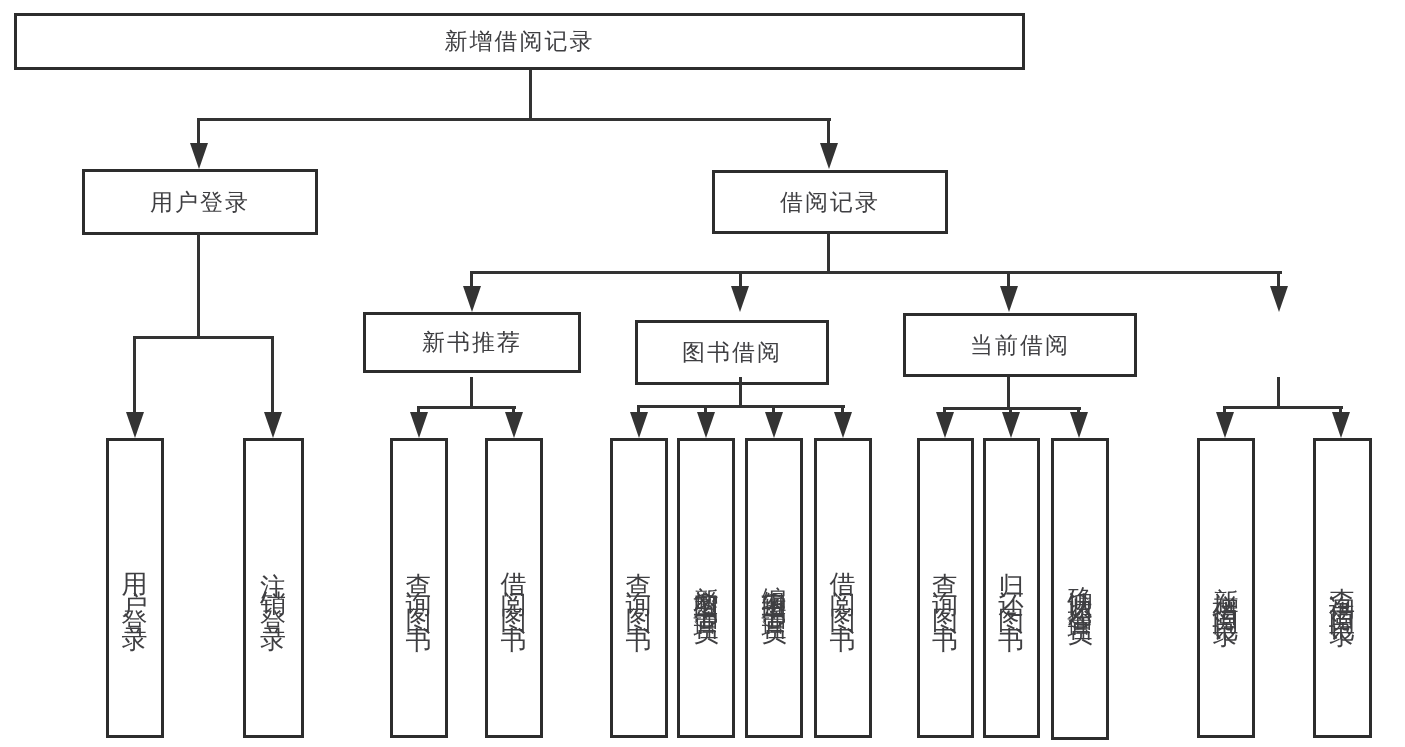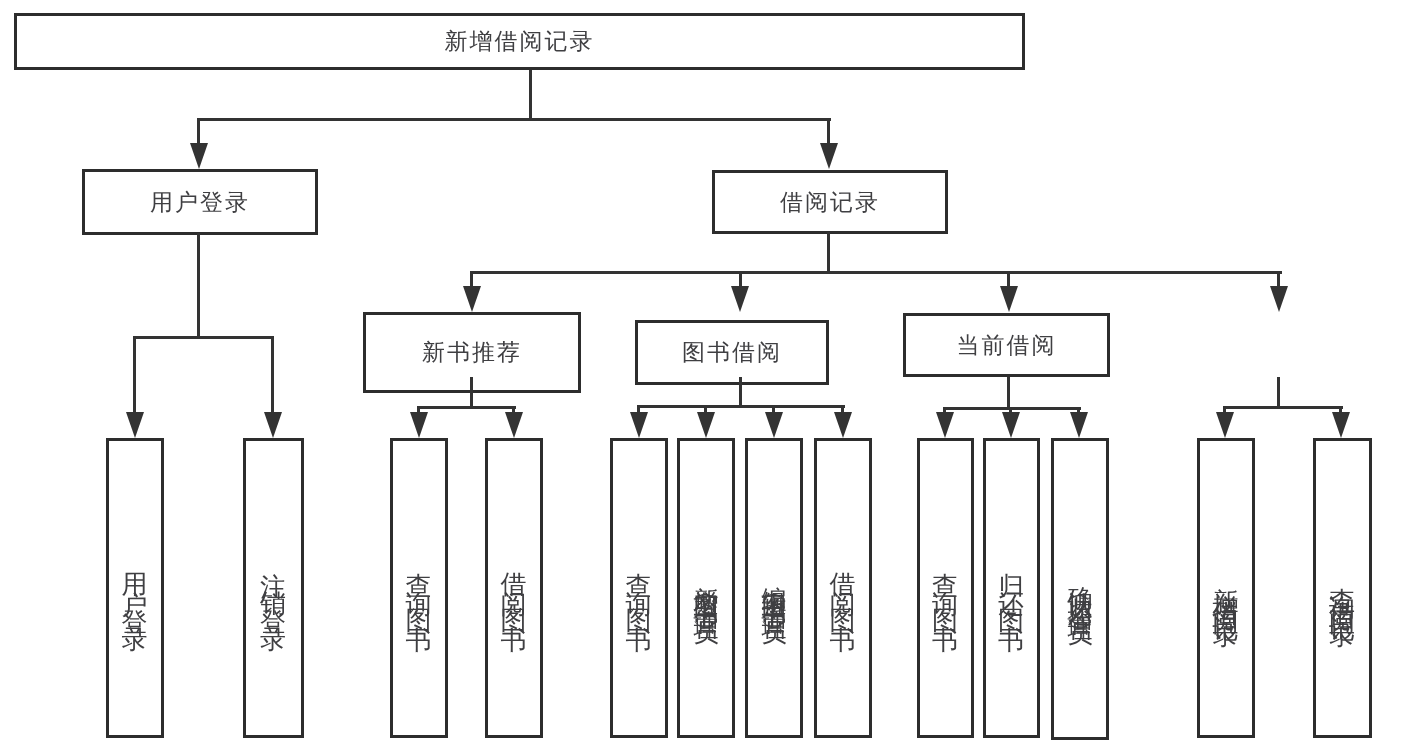--- a/index.html
+++ b/index.html
@@ -63,27 +63,27 @@
   <div class="hl" style="left:471px;top:271px;width:811px"></div>
   <div class="vl" style="left:470px;top:271px;height:17px"></div>
   <div class="vl" style="left:739px;top:271px;height:17px"></div>
   <div class="vl" style="left:1007px;top:271px;height:17px"></div>
   <div class="vl" style="left:1277px;top:271px;height:17px"></div>
   <div class="ar" style="left:463px;top:286px"></div>
   <div class="ar" style="left:731px;top:286px"></div>
   <div class="ar" style="left:1000px;top:286px"></div>
   <div class="ar" style="left:1270px;top:286px"></div>
 
-  <div class="box" style="left:363px;top:312px;width:218px;height:81px">
+  <div class="box" style="left:363px;top:312px;width:218px;height:61px">
     <span>新书推荐</span>
   </div>
   <div class="box" style="left:635px;top:320px;width:194px;height:65px">
     <span>图书借阅</span>
   </div>
-  <div class="box" style="left:903px;top:313px;width:207px;height:64px">
+  <div class="box" style="left:903px;top:313px;width:234px;height:64px">
     <span>当前借阅</span>
   </div>
 
   <div class="vl" style="left:470px;top:377px;height:31px"></div>
   <div class="hl" style="left:417px;top:406px;width:99px"></div>
   <div class="vl" style="left:417px;top:406px;height:9px"></div>
   <div class="vl" style="left:512px;top:406px;height:9px"></div>
   <div class="ar" style="left:410px;top:412px"></div>
   <div class="ar" style="left:505px;top:412px"></div>
 

